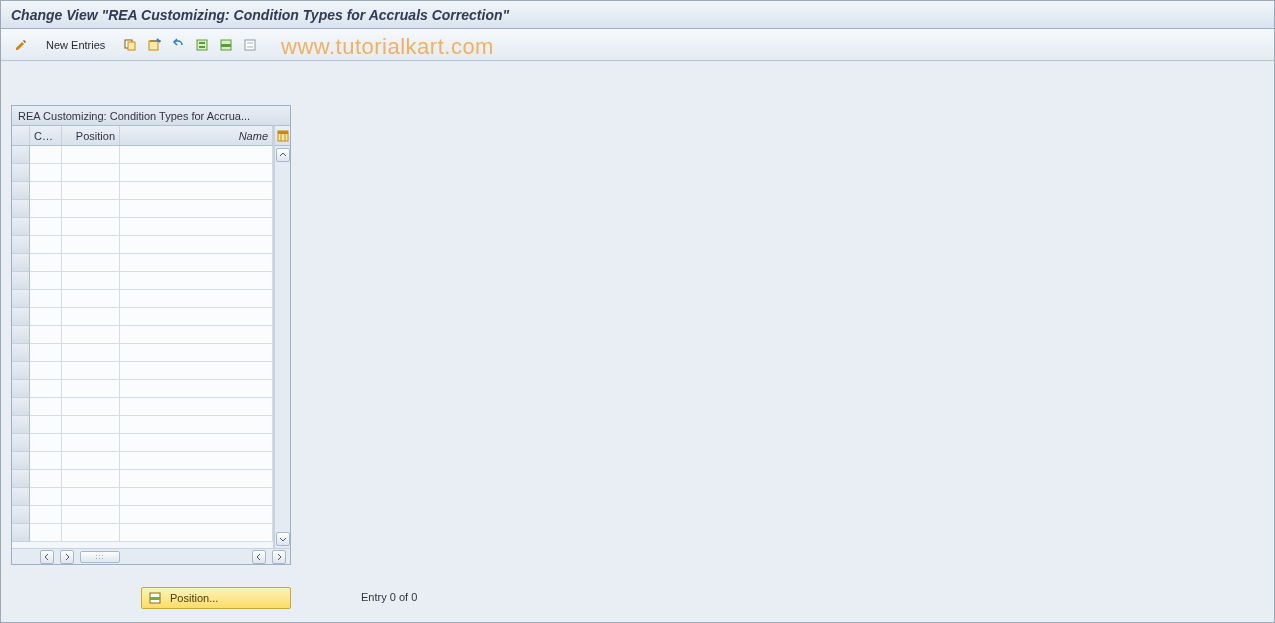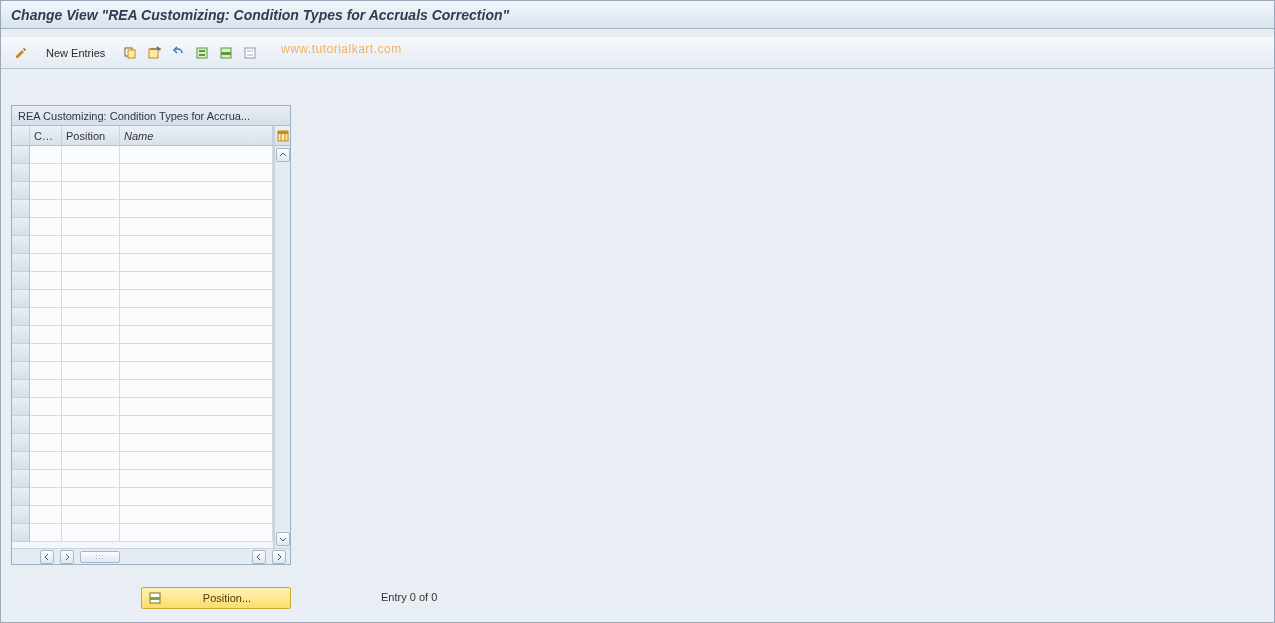--- a/index.html
+++ b/index.html
@@ -12,52 +12,51 @@
     border-bottom:1px solid #9cb0c6;
     font-style:italic; font-weight:bold; font-size:14px; color:#333a52;
   }
   
   .toolbar {
     height:32px; display:flex; align-items:center; gap:4px;
     padding:0 10px;
     background:linear-gradient(#f6f8fb,#e4ebf3);
     border-bottom:1px solid #b8c4d2;
     position:relative;
-    margin-top:8px;
   }
   .tbtn {
     width:20px; height:20px; display:flex; align-items:center; justify-content:center;
     border:1px solid transparent; border-radius:2px;
   }
   .new-entries {
     height:22px; padding:0 10px; display:flex; align-items:center;
     color:#2a2a2a; border:1px solid transparent; border-radius:2px;
   }
   .watermark {
-    position:absolute; left:280px; top:5px; font-size:12px; letter-spacing:0.5px;
+    position:absolute; left:280px; top:5px; font-size:22px; letter-spacing:0.5px;
     color:#f1a64a; font-weight:500; opacity:0.85; white-space:nowrap; pointer-events:none;
   }
   
   .content {
     position:absolute; left:10px; top:76px; width:280px; height:460px;
     border:1px solid #9cb0c6; background:#1d4ed8;
     display:flex; flex-direction:column;margin-top:28px;
   }
   .grid-title{
     height:20px; line-height:20px; padding:0 6px;
     background:linear-gradient(#e8eef5,#d6dfe9); border-bottom:1px solid #b1bfce; color:#334;
     white-space:nowrap; overflow:hidden; text-overflow:ellipsis;
   }
   .grid-wrap { flex:1; display:flex; min-height:0; }
   .grid {
     flex:1; display:flex; flex-direction:column; min-width:0;
     border-right:1px solid #c8d2de;
   }
   .grid-head { height:20px; display:flex; background:linear-gradient(#ebf0f6,#d9e1eb); border-bottom:1px solid #b1bfce; }
-  .ghcell { border-right:1px solid #c8d2de; padding:0 4px; line-height:20px; color:#334; overflow:hidden; white-space:nowrap; text-overflow:ellipsis;}
+  .ghcell { border-right:1px solid #c8d2de; padding:0 4px; line-height:20px; color:#334; overflow:hidden; white-space:nowrap; text-overflow:ellipsis;text-align:right;}
   .grid-body { flex:1; overflow:hidden; background:#f3f6fa; }
   .row { height:18px; display:flex; }
   .rcell { border-right:1px solid #d3dbe5; border-bottom:1px solid #d3dbe5; background:#fbfcfe; }
   .rowhead { width:18px; flex:none; border-right:1px solid #b1bfce; border-bottom:1px solid #c8d2de; background:linear-gradient(#e8eef5,#d6dfe9);}
   .col-sel { width:18px; flex:none;}
   .col-co  { width:32px; flex:none;}
   .col-ctype{ width:58px; flex:none;}
   .col-name{ flex:1;font-style:italic; }
   .vtrack {
     width:16px; flex:none; background:#e5ebf2; border-left:1px solid #c8d2de; position:relative;
@@ -81,23 +80,23 @@
   }
   .hbar .sp{flex:1}
   
   .position-btn{
     position:absolute; left:140px; top:586px; width:150px; height:22px;
     background:linear-gradient(#fff2b8,#fcdd6a);
     border:1px solid #c6a936; border-radius:2px; display:flex; align-items:center;
     padding:0 6px; gap:8px; color:#4a3d0f;
   }
   .position-btn .ico{width:14px;height:14px;display:flex;align-items:center;justify-content:center}
-  .position-btn .lbl{flex:1;text-align:center}
+  .position-btn .lbl{flex:1;text-align:left}
   .entry-txt{
-    position:absolute; left:380px; top:590px; color:#333;
+    position:absolute; left:360px; top:590px; color:#333;
   }
   
   svg{pointer-events:none}
 </style>
 </head>
 <body>
 
 <div class="main">
 
   <div class="titlebar">Change View "REA Customizing: Condition Types for Accruals Correction"</div>

